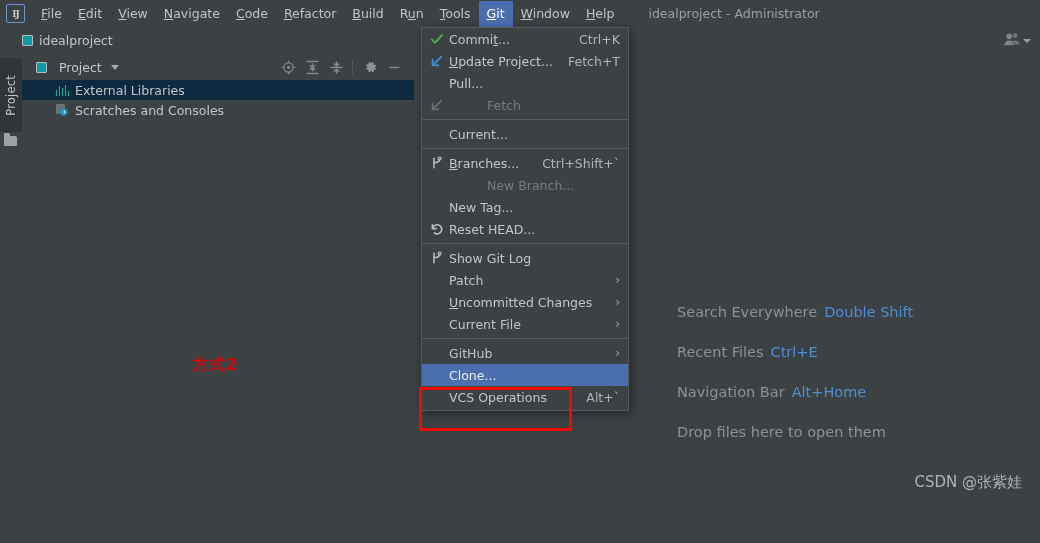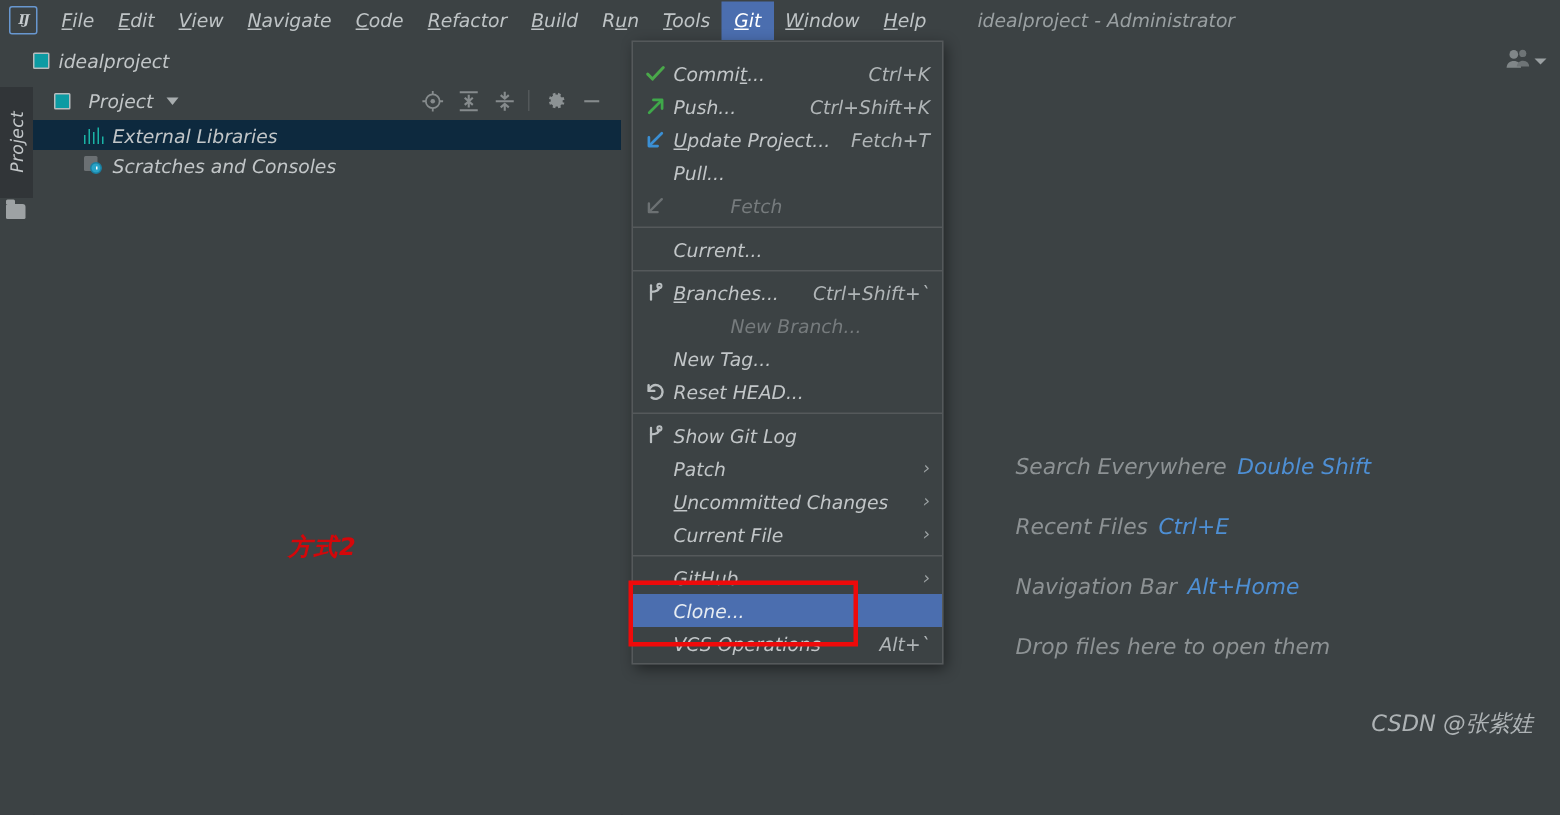--- a/index.html
+++ b/index.html
@@ -4,21 +4,21 @@
 <style>
   html,body{margin:0;padding:0;}
   body{
     width:1040px;height:543px;overflow:hidden;
     background:#3c4244;
     font-family:"DejaVu Sans","Liberation Sans",sans-serif;
     font-size:12.5px;
     color:#bbbbbb;
     -webkit-font-smoothing:antialiased;
   }
-  #app{position:relative;width:1040px;height:502px;font-style:italic;}
+  #app{position:relative;width:1040px;height:502px;}
 
   
   .menubar{
     position:absolute;left:0;top:0;width:1040px;height:27px;
     background:#3c4244;
     display:flex;align-items:center;
   }
   .ij-logo{
     width:17px;height:17px;margin-left:6px;margin-right:8px;
     border:1.5px solid #6897d0;border-radius:2px;
@@ -150,21 +150,21 @@
     position:absolute;right:18px;bottom:10px;
     font-size:15px;color:#aeb3b5;white-space:nowrap;
   }
 
   
   .gitmenu{
     position:absolute;left:421px;top:27px;width:206px;
     background:#3c4244;
     border:1px solid #55595b;
     box-shadow:2px 3px 9px rgba(0,0,0,.45);
-    padding:10px 0 2px 0;
+    padding:0 0 2px 0;
     z-index:40;
   }
   .mrow{
     position:relative;height:22px;display:flex;align-items:center;
     padding-left:5px;font-size:12.5px;color:#c2c6c8;white-space:nowrap;
   }
   .mrow.sel{background:#4b6eaf;color:#e8edf2;}
   .mrow.disabled{color:#767b7d;gap:38px;}
   .mrow .mico{
     width:20px;min-width:20px;display:flex;align-items:center;justify-content:center;
@@ -322,30 +322,20 @@
           <svg width="14" height="14" viewBox="0 0 14 14">
             <path d="M1.8 7.4l3.2 3.3L12.2 3" stroke="#4aa84a" stroke-width="2" fill="none" stroke-linecap="round" stroke-linejoin="round"></path>
           </svg>
         </span>
         <span class="mlabel">Commi<span class="u">t</span>...</span>
         <span class="mkey">Ctrl+K</span>
       </div>
       <div class="mrow">
         <span class="mico">
           <svg width="14" height="14" viewBox="0 0 14 14">
-            <path d="M2.8 11.2L11 3" stroke="#3fa84a" stroke-width="1.8" stroke-linecap="round"></path>
-            <path d="M5.6 2.6H11.4V8.4" stroke="#3fa84a" stroke-width="1.8" fill="none" stroke-linecap="round" stroke-linejoin="round"></path>
-          </svg>
-        </span>
-        <span class="mlabel">Push...</span>
-        <span class="mkey">Ctrl+Shift+K</span>
-      </div>
-      <div class="mrow">
-        <span class="mico">
-          <svg width="14" height="14" viewBox="0 0 14 14">
             <path d="M11.2 2.8L3 11" stroke="#3b8fd4" stroke-width="1.8" stroke-linecap="round"></path>
             <path d="M8.4 11.4H2.6V5.6" stroke="#3b8fd4" stroke-width="1.8" fill="none" stroke-linecap="round" stroke-linejoin="round"></path>
           </svg>
         </span>
         <span class="mlabel"><span class="u">U</span>pdate Project...</span>
         <span class="mkey">Fetch+T</span>
       </div>
       <div class="mrow">
         <span class="mico"></span>
         <span class="mlabel">Pull...</span>

